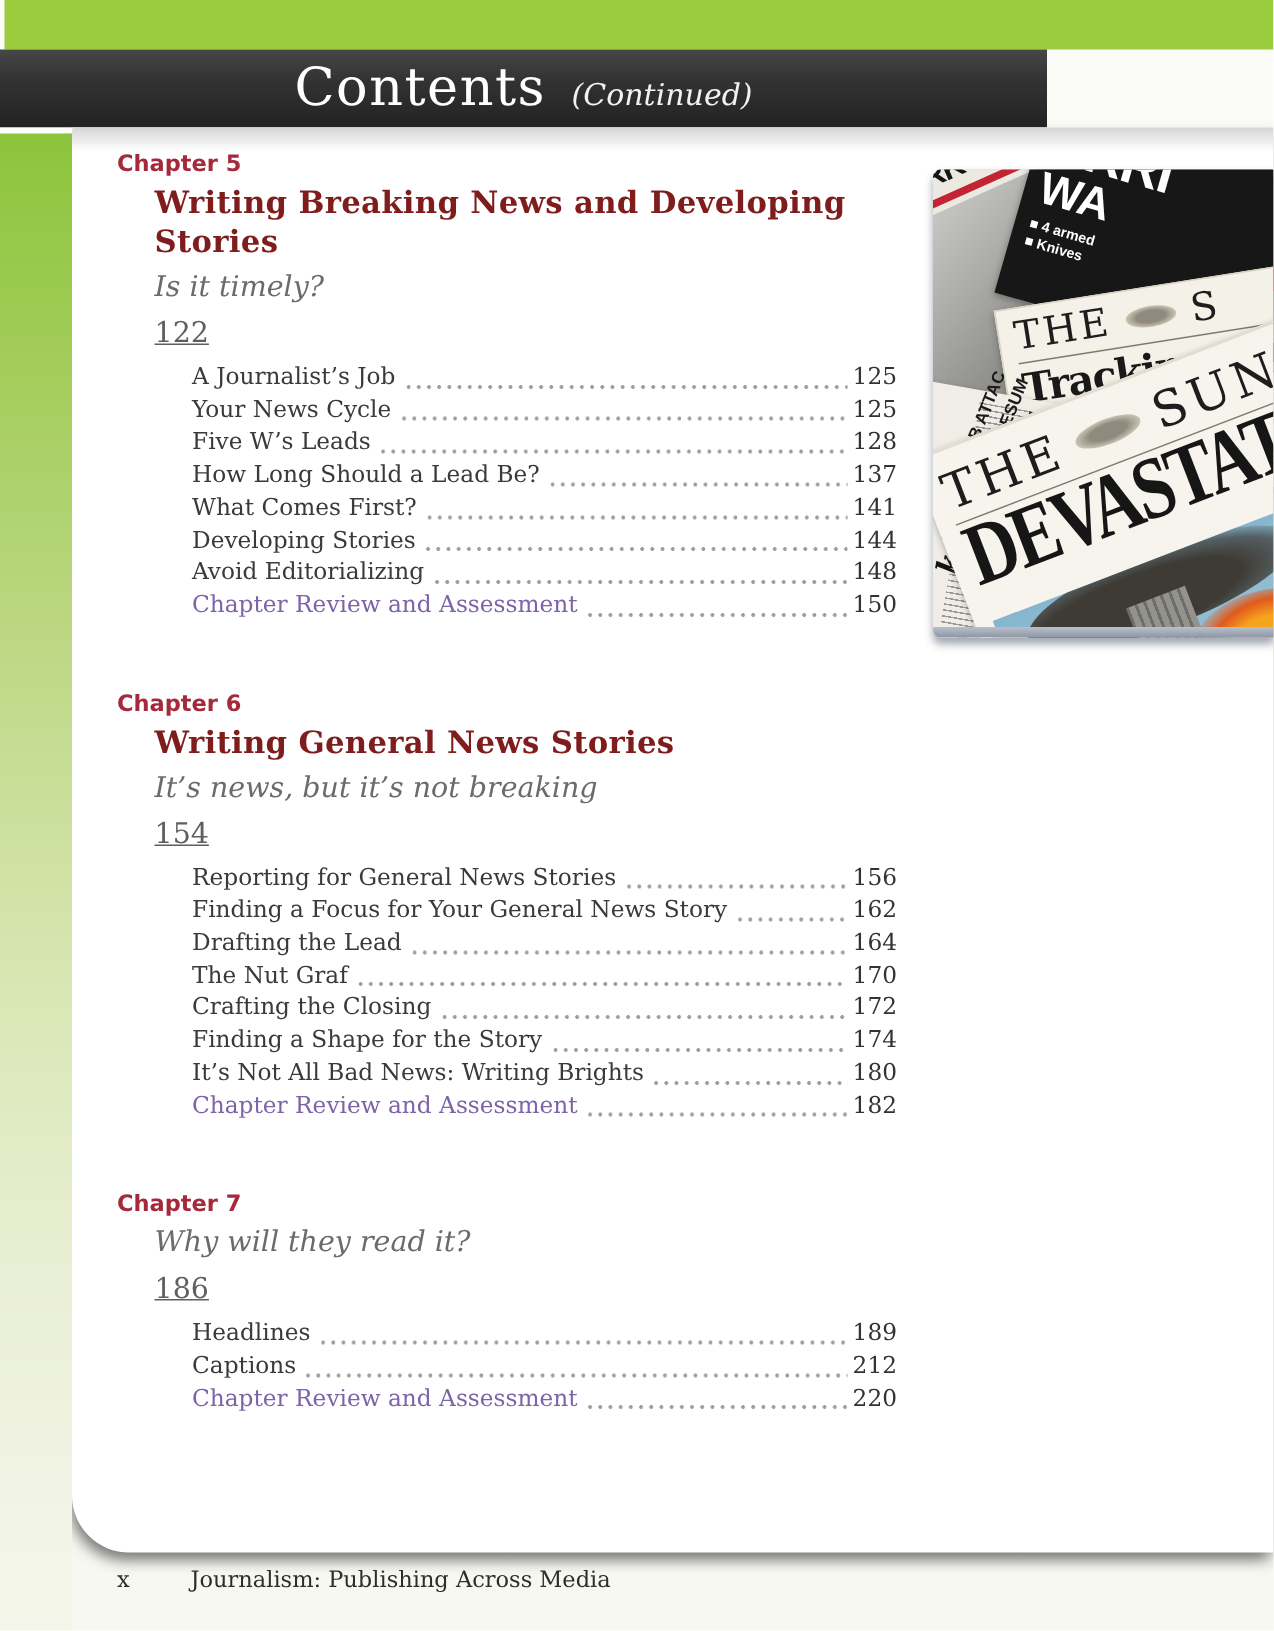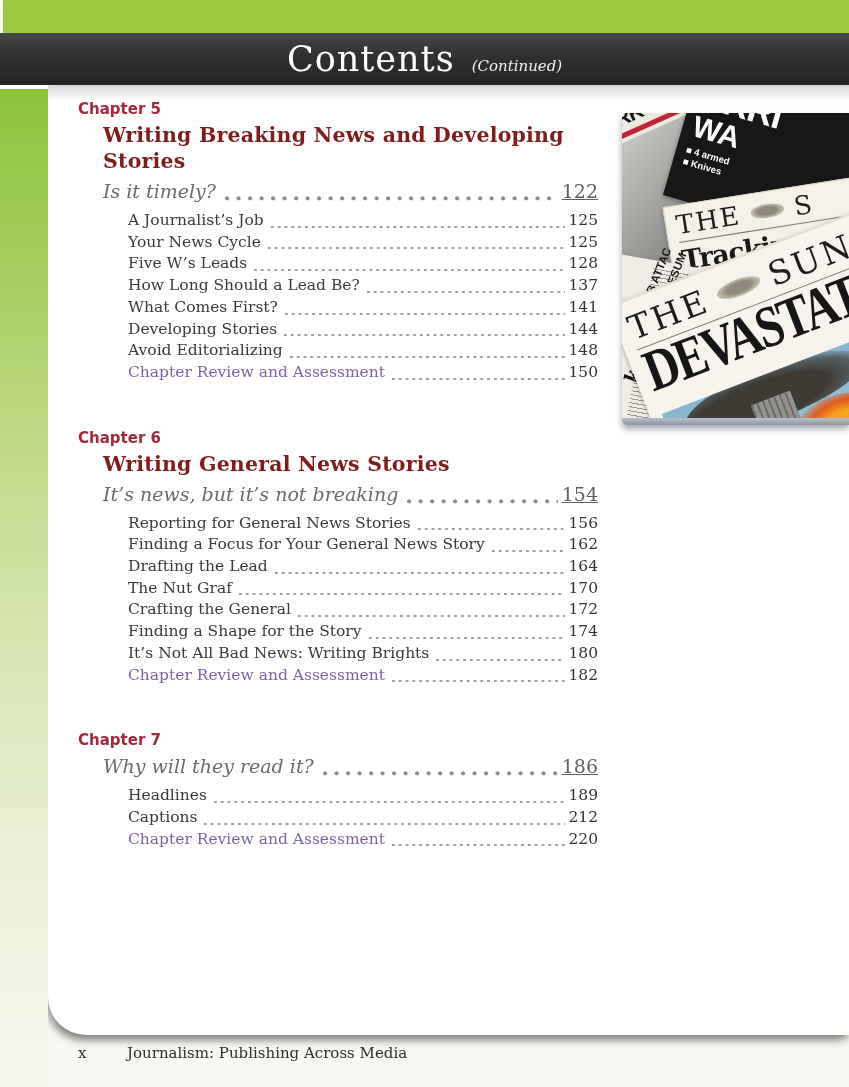--- a/index.html
+++ b/index.html
@@ -5,27 +5,27 @@
   html,body{margin:0;padding:0;}
   body{
     width:849px;height:1087px;position:relative;overflow:hidden;
     background:linear-gradient(180deg,#fbfcf7 0%,#f5f7ee 70%,#f6f8f1 100%);
     font-family:"DejaVu Serif",serif;
   }
   
   .green-band{position:absolute;left:3px;top:0;right:0;height:33px;background:#9BCB3E;}
   
   .header-bar{
-    position:absolute;left:0;top:33px;width:849px;height:52px;
+    position:absolute;left:0;top:33px;width:698px;height:52px;
     background:linear-gradient(180deg,#474747 0%,#333232 40%,#232323 100%);
     display:flex;align-items:baseline;justify-content:center;
     color:#fff;
   }
   .header-bar .title{font-family:"DejaVu Serif",serif;font-size:35px;font-weight:400;letter-spacing:1px;line-height:52px;}
-  .header-bar .continued{font-family:"DejaVu Serif",serif;font-style:italic;font-size:15px;margin-left:17px;color:#f2f2f2;}
+  .header-bar .continued{font-family:"DejaVu Serif",serif;font-style:italic;font-size:20px;margin-left:17px;color:#f2f2f2;}
   
   .left-col{
     position:absolute;left:0;top:89px;width:48px;bottom:0;
     background:linear-gradient(180deg,#8CC43C 0%,#A3CD5B 16%,#BFD988 36%,#D8E6B2 56%,#E9EFD4 76%,#F3F5E9 95%);
   }
   .white-notch{position:absolute;left:0;top:85px;width:48px;height:4px;background:#fdfdfc;}
   
   .panel{
     position:absolute;left:48px;top:85px;right:0;height:950px;
     background:#ffffff;border-bottom-left-radius:38px;
@@ -35,21 +35,21 @@
     content:"";position:absolute;left:0;top:0;right:0;height:16px;
     background:linear-gradient(180deg,#d6d6d6 0%,rgba(255,255,255,0) 100%);
     border-top-left-radius:2px;pointer-events:none;
   }
   
   .toc{position:absolute;left:78px;top:100px;width:520px;}
   .chapter{margin:0 0 45px 0;}
   .ch-label{font-family:"DejaVu Sans",sans-serif;font-weight:700;font-size:15px;color:#A5293A;margin:0 0 4px 0;}
   .ch-title{font-family:"DejaVu Serif",serif;font-weight:700;font-size:20.5px;line-height:26px;color:#7f1d1d;padding-left:25px;margin:0 0 4px 0;letter-spacing:.2px;}
   .row{display:flex;align-items:baseline;}
-  .row.sub{padding-left:25px;margin-bottom:5px;font-style:italic;font-size:19px;line-height:27px;color:#6B6B6B;}
+  .row.sub{padding-left:25px;margin-bottom:5px;font-style:italic;font-size:19px;line-height:27px;color:#6B6B6B;flex-direction:column;}
   .row.sub .pg{font-style:normal;font-size:19px;color:#5F5F5F;text-decoration:underline;}
   .row.entry{padding-left:50px;font-size:15.5px;line-height:21.7px;color:#3A3A3A;}
   .row.entry .pg{color:#333;}
   .row.entry.review .lbl{color:#7D64A8;}
   .lbl{white-space:nowrap;}
   .dots{
     flex:1;align-self:flex-end;height:4px;margin:0 3px 3px 7px;
     background-image:radial-gradient(circle at 1.4px 2px,#9C9C9C 1.05px,rgba(0,0,0,0) 1.5px);
     background-size:6.8px 4px;background-repeat:repeat-x;
   }
@@ -194,21 +194,21 @@
         <span class="lbl">Drafting the Lead</span>
         <span class="dots"></span>
         <span class="pg">164</span>
       </div>
     <div class="row entry">
         <span class="lbl">The Nut Graf</span>
         <span class="dots"></span>
         <span class="pg">170</span>
       </div>
     <div class="row entry">
-        <span class="lbl">Crafting the General</span>
+        <span class="lbl">Crafting the Closing</span>
         <span class="dots"></span>
         <span class="pg">172</span>
       </div>
     <div class="row entry">
         <span class="lbl">Finding a Shape for the Story</span>
         <span class="dots"></span>
         <span class="pg">174</span>
       </div>
     <div class="row entry">
         <span class="lbl">It’s Not All Bad News: Writing Brights</span>

